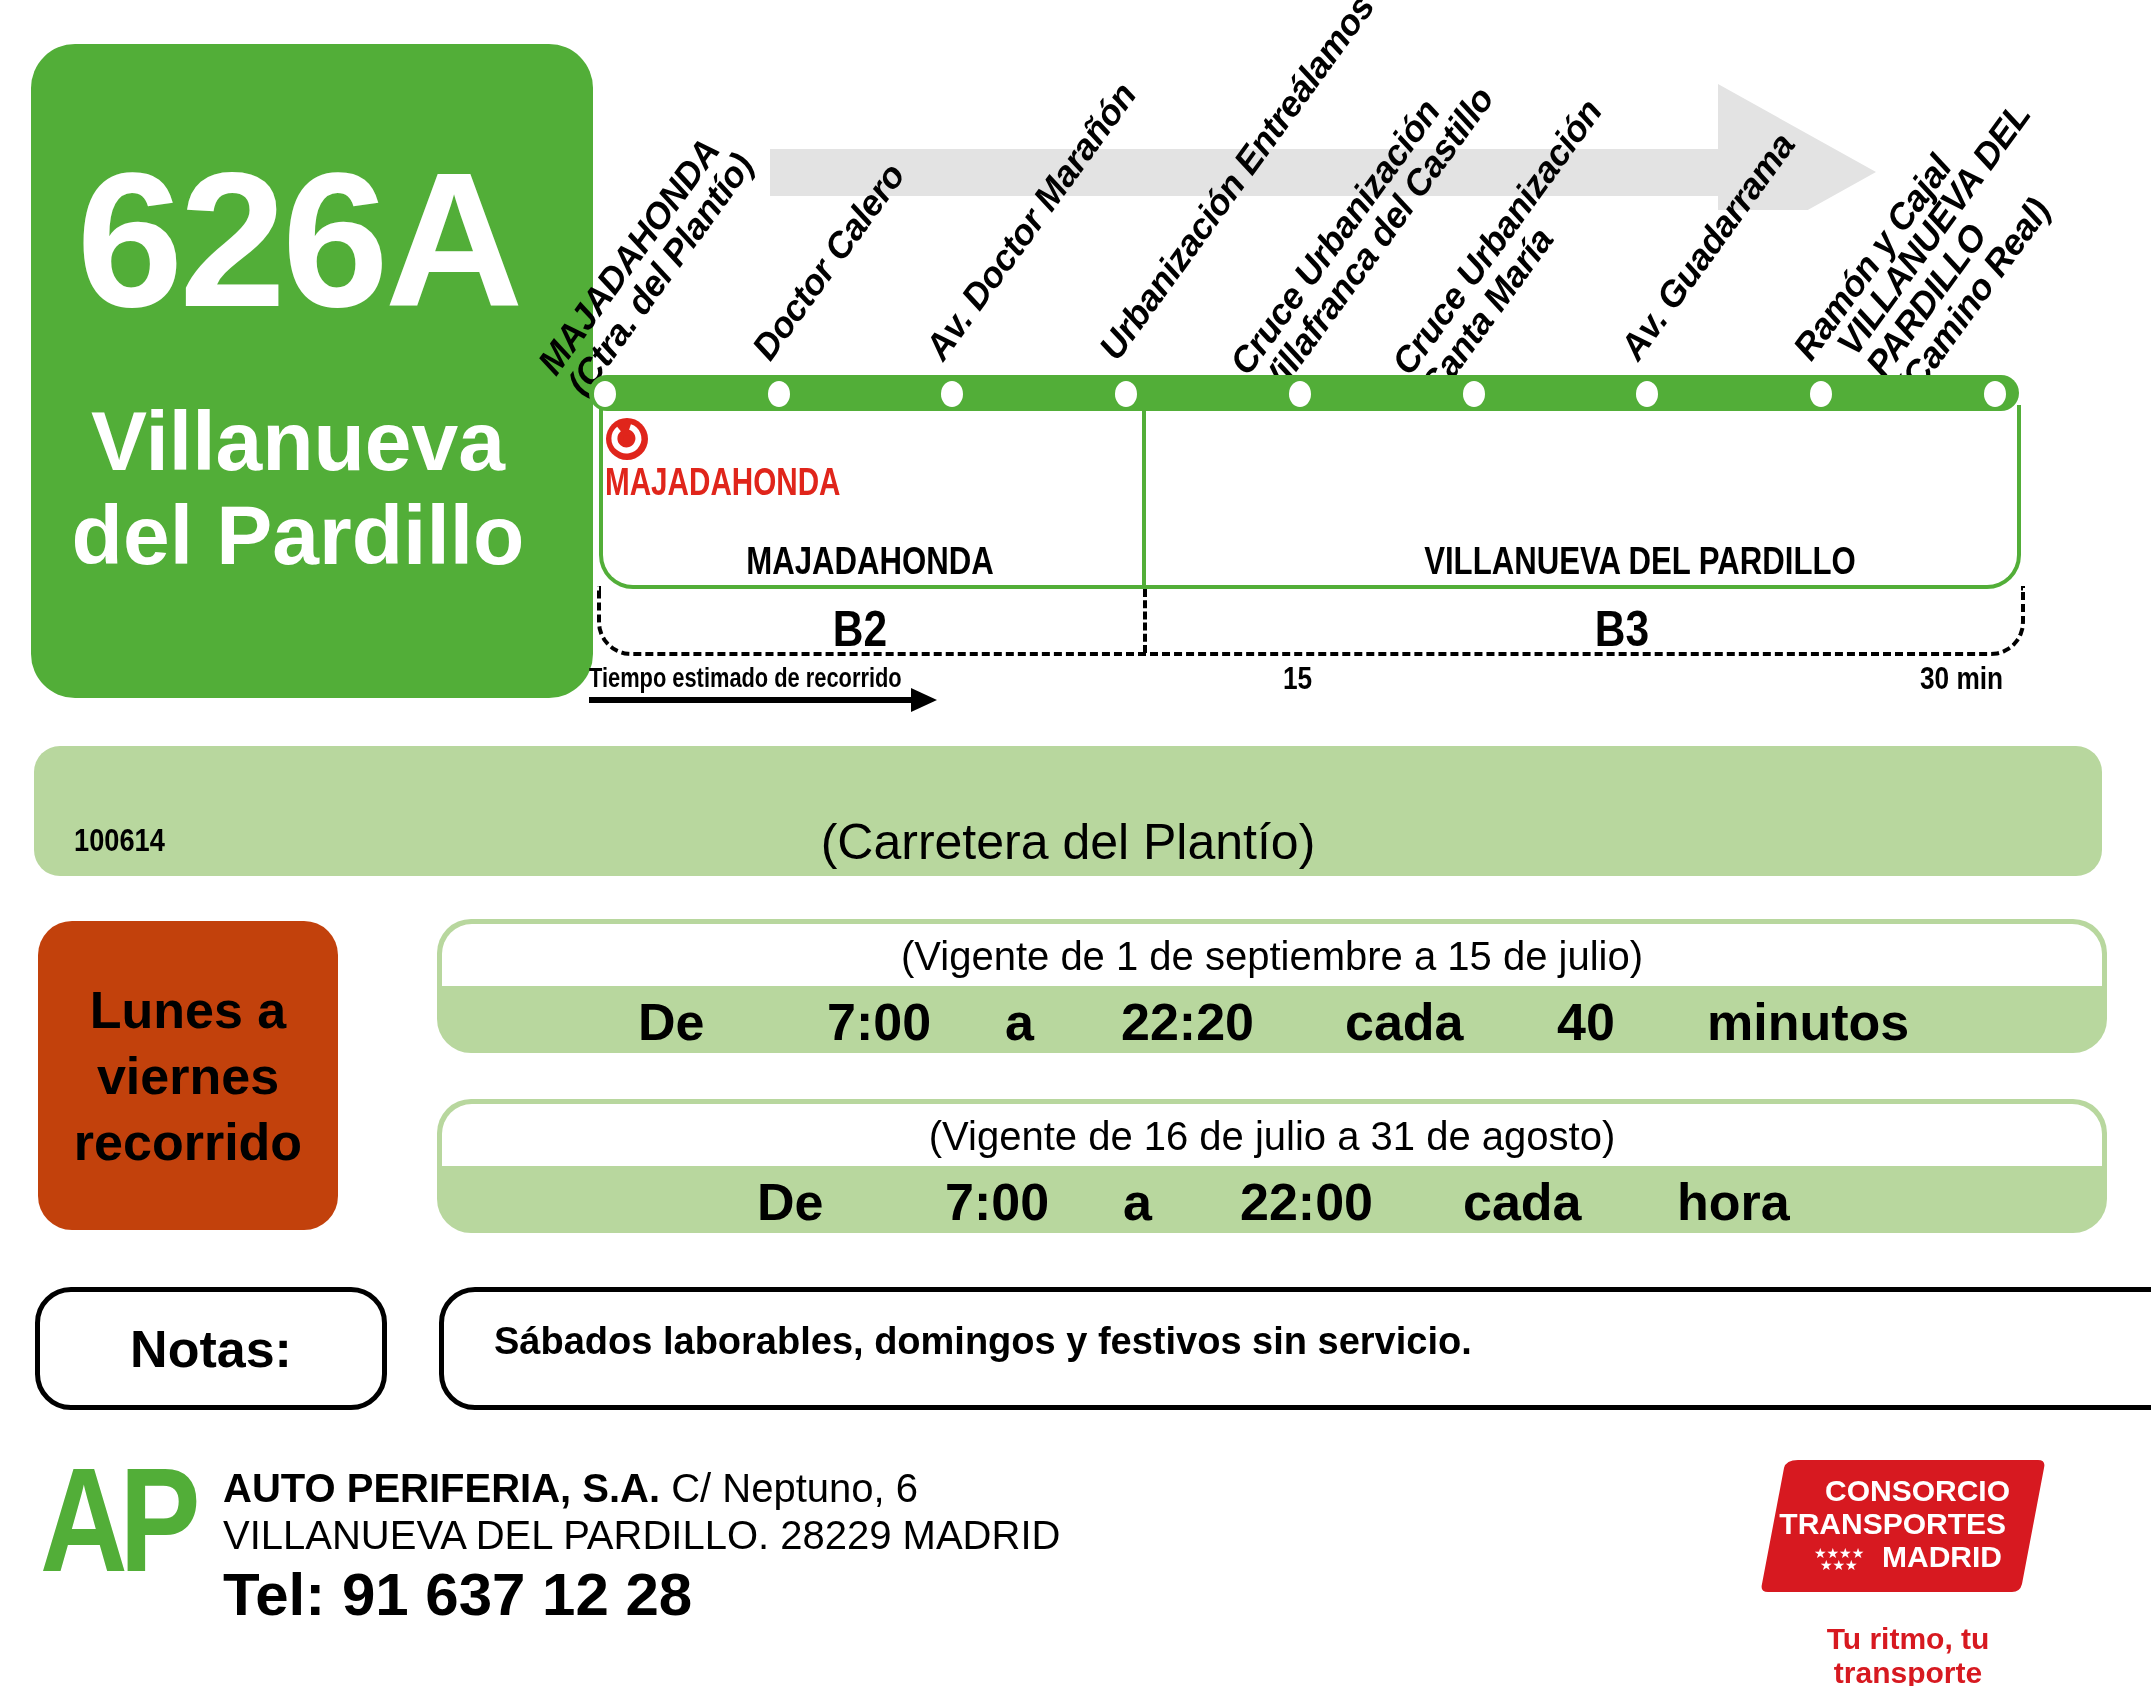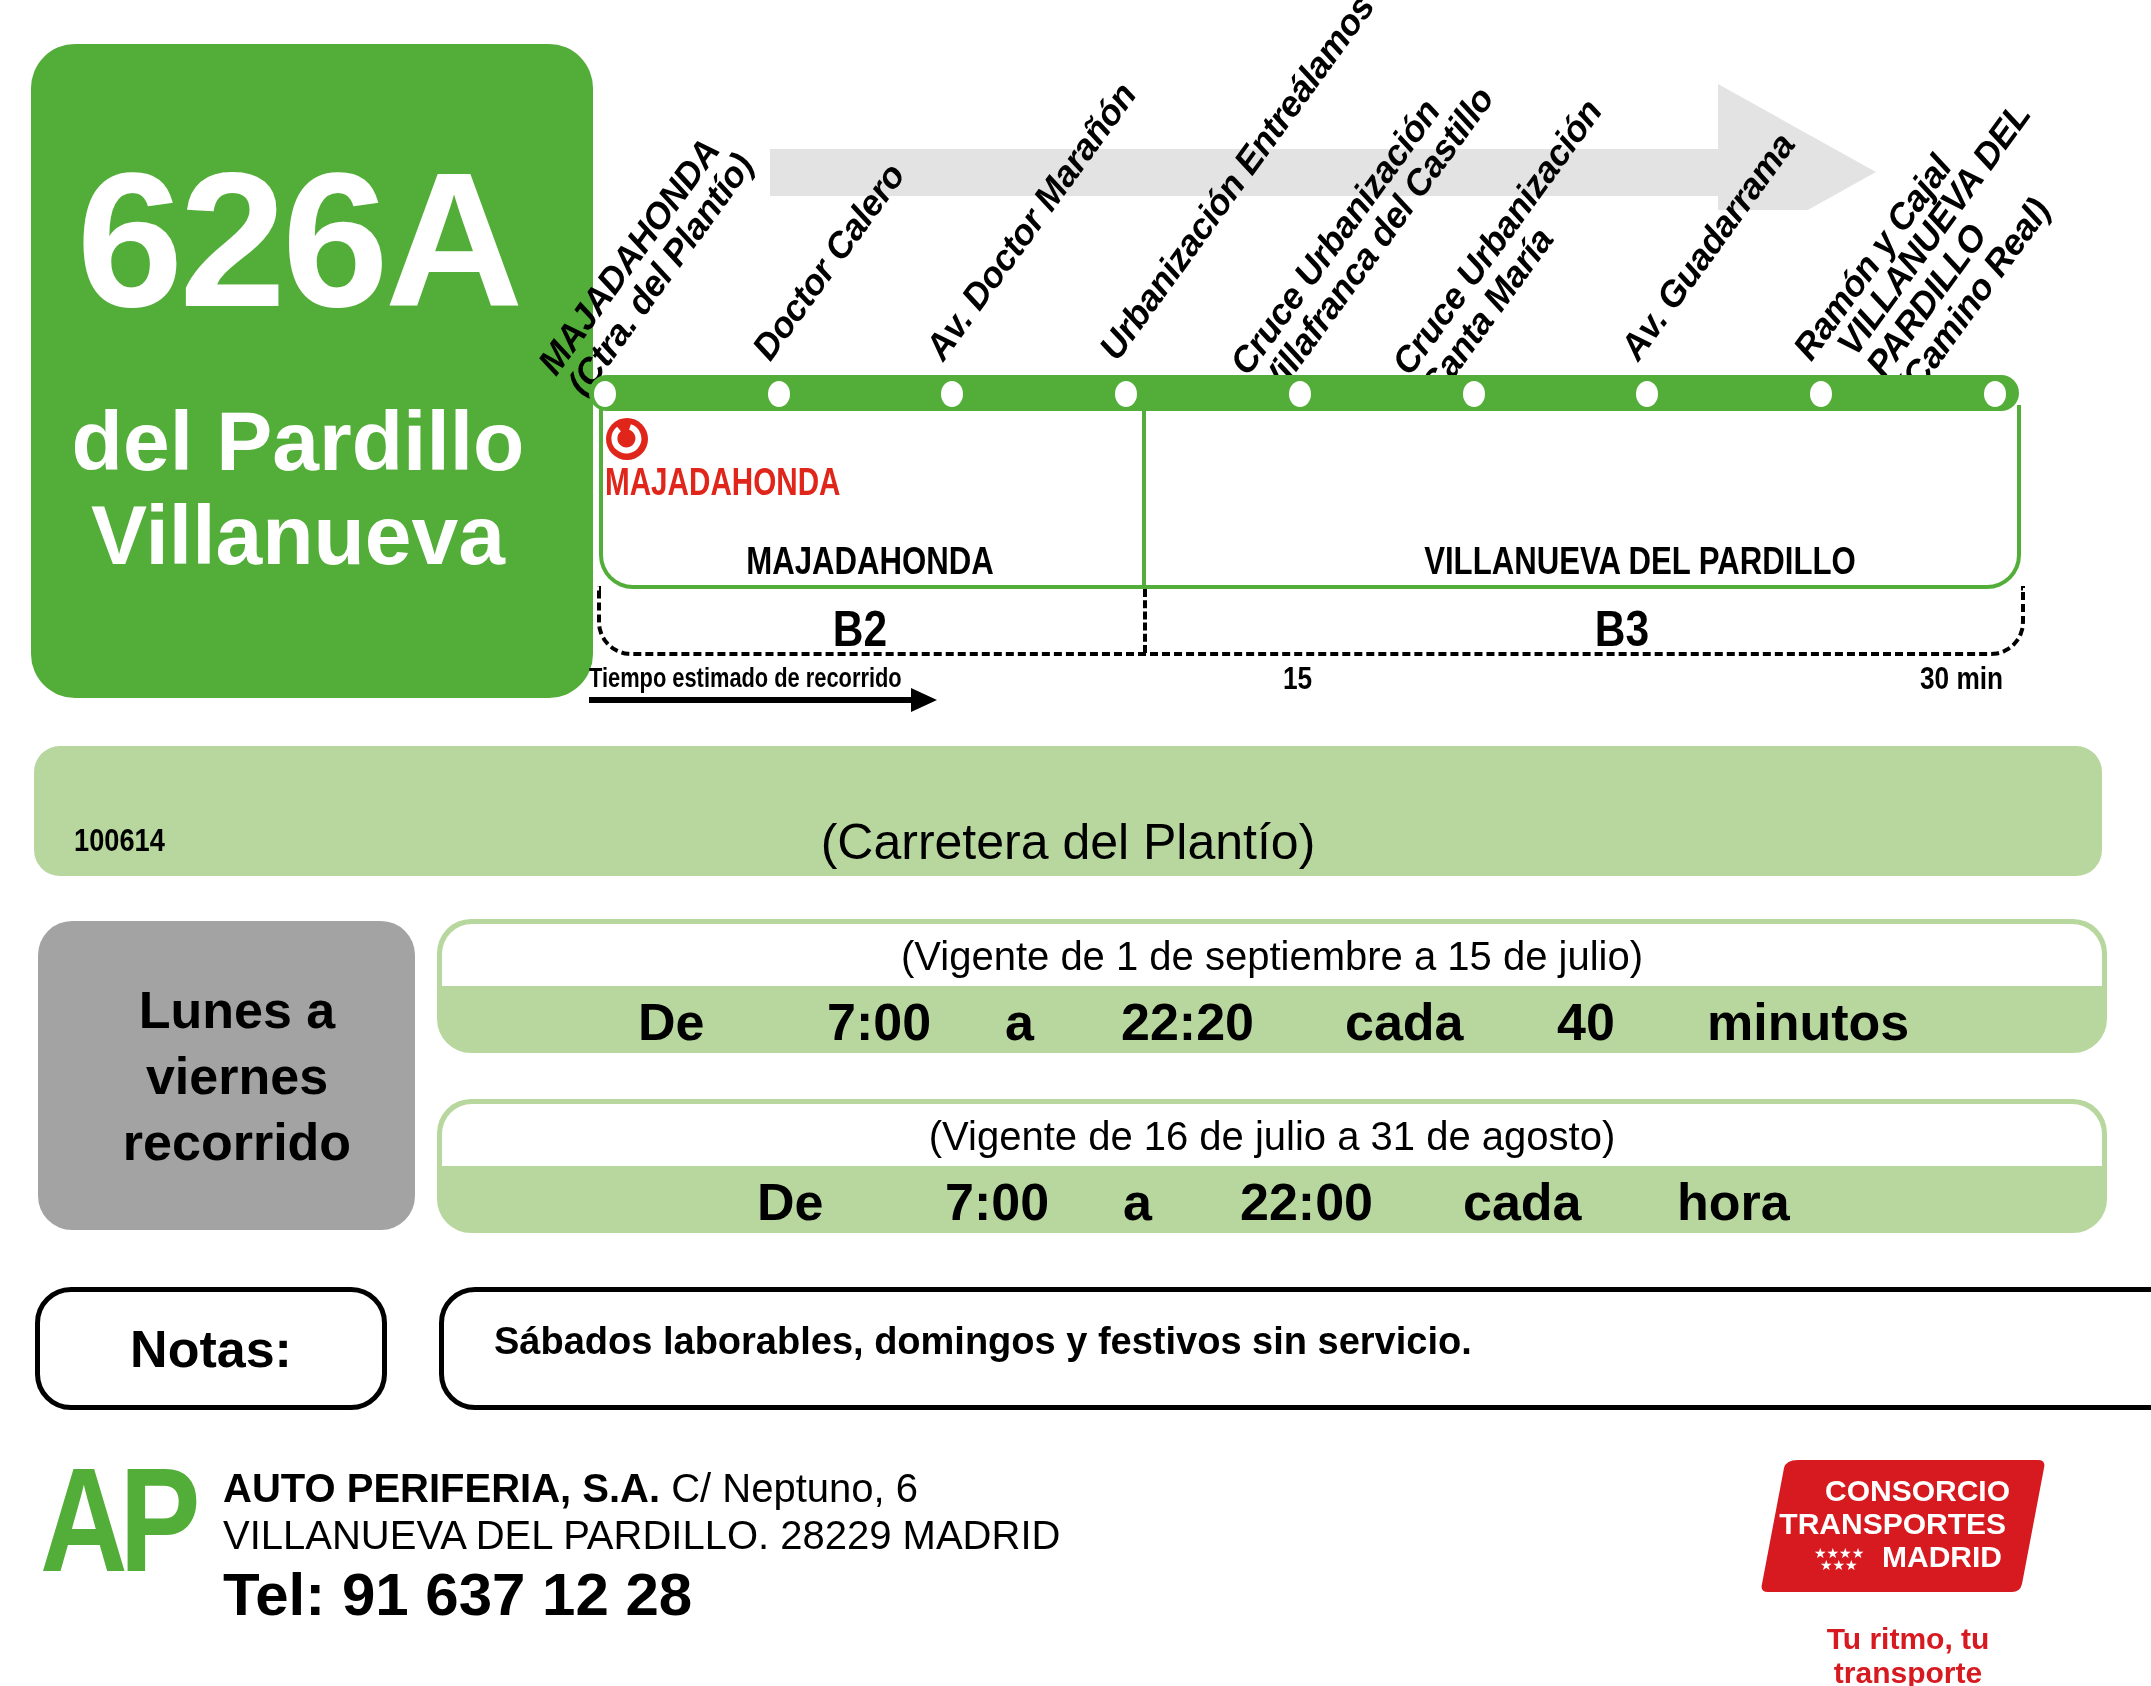--- a/index.html
+++ b/index.html
@@ -36,21 +36,21 @@
   #time-arrow { left:589px; top:688px; }
   .time-mark { position:absolute; top:660px; font-weight:bold; font-size:32px; transform:scaleX(0.82); transform-origin:left; }
 
   
   #banner { left:34px; top:746px; width:2068px; height:130px; background:#b8d79e; border-radius:26px; }
   #banner-code { left:40px; top:76px; font-weight:bold; font-size:32px; transform:scaleX(0.85); transform-origin:left; }
   #banner-title { left:0; top:8px; width:2068px; text-align:center; font-weight:bold; font-size:60px; line-height:64px; }
   #banner-subtitle { left:0; top:68px; width:2068px; text-align:center; font-weight:normal; font-size:50px; line-height:56px; }
 
   
-  #day-box { left:38px; top:921px; width:356px; height:309px; background:#a3a3a3; border-radius:34px; display:flex; align-items:center; justify-content:center; text-align:center; font-weight:bold; font-size:52px; line-height:66px;padding-left:21px; }
+  #day-box { left:38px; top:921px; width:300px; height:309px; background:#c2410c; border-radius:34px; display:flex; align-items:center; justify-content:center; text-align:center; font-weight:bold; font-size:52px; line-height:66px; }
 
   
   .sched { position:absolute; left:437px; width:1670px; height:134px; background:#b8d79e; border-radius:34px; overflow:hidden; }
   .sched-top { position:absolute; left:5px; top:5px; right:5px; height:62px; background:#fff; border-radius:30px 30px 0 0; text-align:center; font-size:40px; line-height:64px; }
   .sched-row { position:absolute; left:0; top:67px; width:100%; height:67px; }
   .sched-word { position:absolute; top:8px; font-weight:bold; font-size:52px; line-height:56px; }
 
   
   .note-box { position:absolute; top:1287px; height:123px; border:5px solid #000; border-radius:36px; box-sizing:border-box; background:#fff; }
   #notes-label { left:35px; width:352px; display:flex; align-items:center; justify-content:center; font-weight:bold; font-size:52px; }
@@ -64,22 +64,22 @@
   #company-tel { left:223px; top:1560px; font-size:60px; font-weight:bold; }
   #ctm-logo { left:1760px; top:1458px; }
   #ctm-tagline { left:1760px; top:1622px; width:296px; color:#d71920; font-weight:bold; font-size:30px; text-align:center; }
 </style>
 </head>
 <body>
 
 <div id="route-badge" class="abs">
   <div id="route-number" class="abs">626A</div>
   <div id="route-dest" class="abs">
+    <div>Villanueva</div>
     <div>del Pardillo</div>
-    <div>Villanueva</div>
   </div>
 </div>
 
 <svg id="dir-arrow" class="abs" width="1130" height="130">
   <polygon points="10,69 958,69 958,4 1116,92 958,180 958,116 10,116" fill="#e3e3e3"></polygon>
 </svg>
 
 <div class="stop-label" style="left:590px; top:330px;">
   <span>MAJADAHONDA</span>
   <span>(Ctra. del Plantío)</span>

